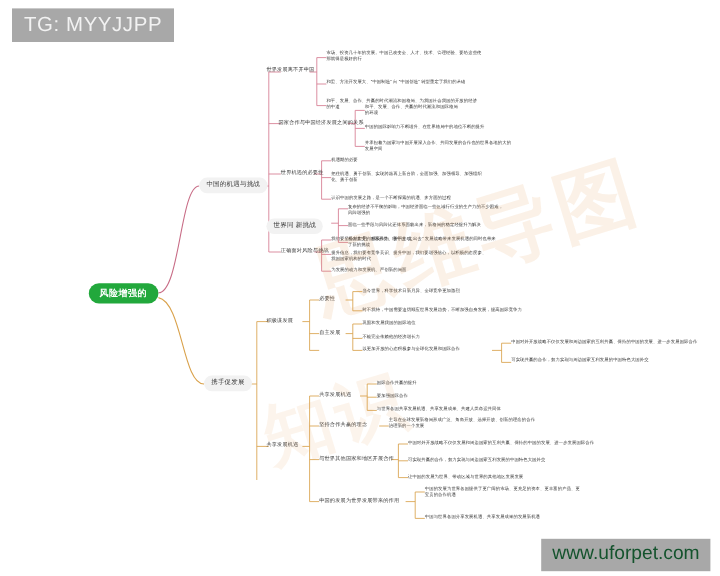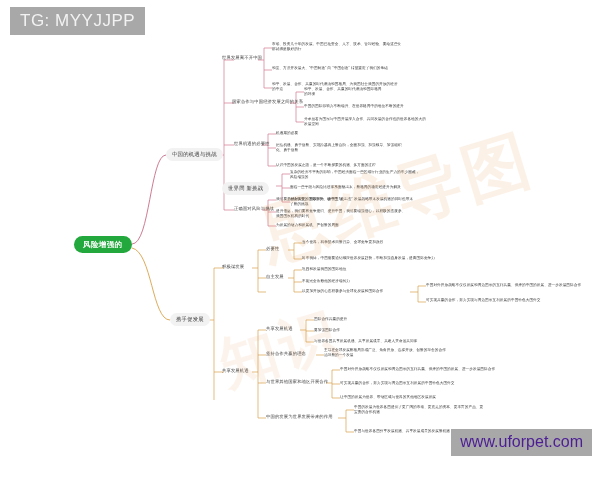--- a/index.html
+++ b/index.html
@@ -40,23 +40,23 @@
     color: #f2f2f2;
     font-size: 17px;
     letter-spacing: .5px;
     padding: 5px 10px 6px 10px;
     line-height: 1;
     white-space: nowrap;
   }
   .wm-url {
     position: absolute;
     right: 8px;
-    bottom: 24px;
+    bottom: 4px;
     background: #a8a8a8;
-    color: #4c1d95;
+    color: #14532d;
     font-size: 16px;
     padding: 5px 9px 6px 9px;
     line-height: 1;
     white-space: nowrap;
   }
   .wm-big {
     position: absolute;
     left: 250px;
     top: 196px;
     font-size: 66px;

